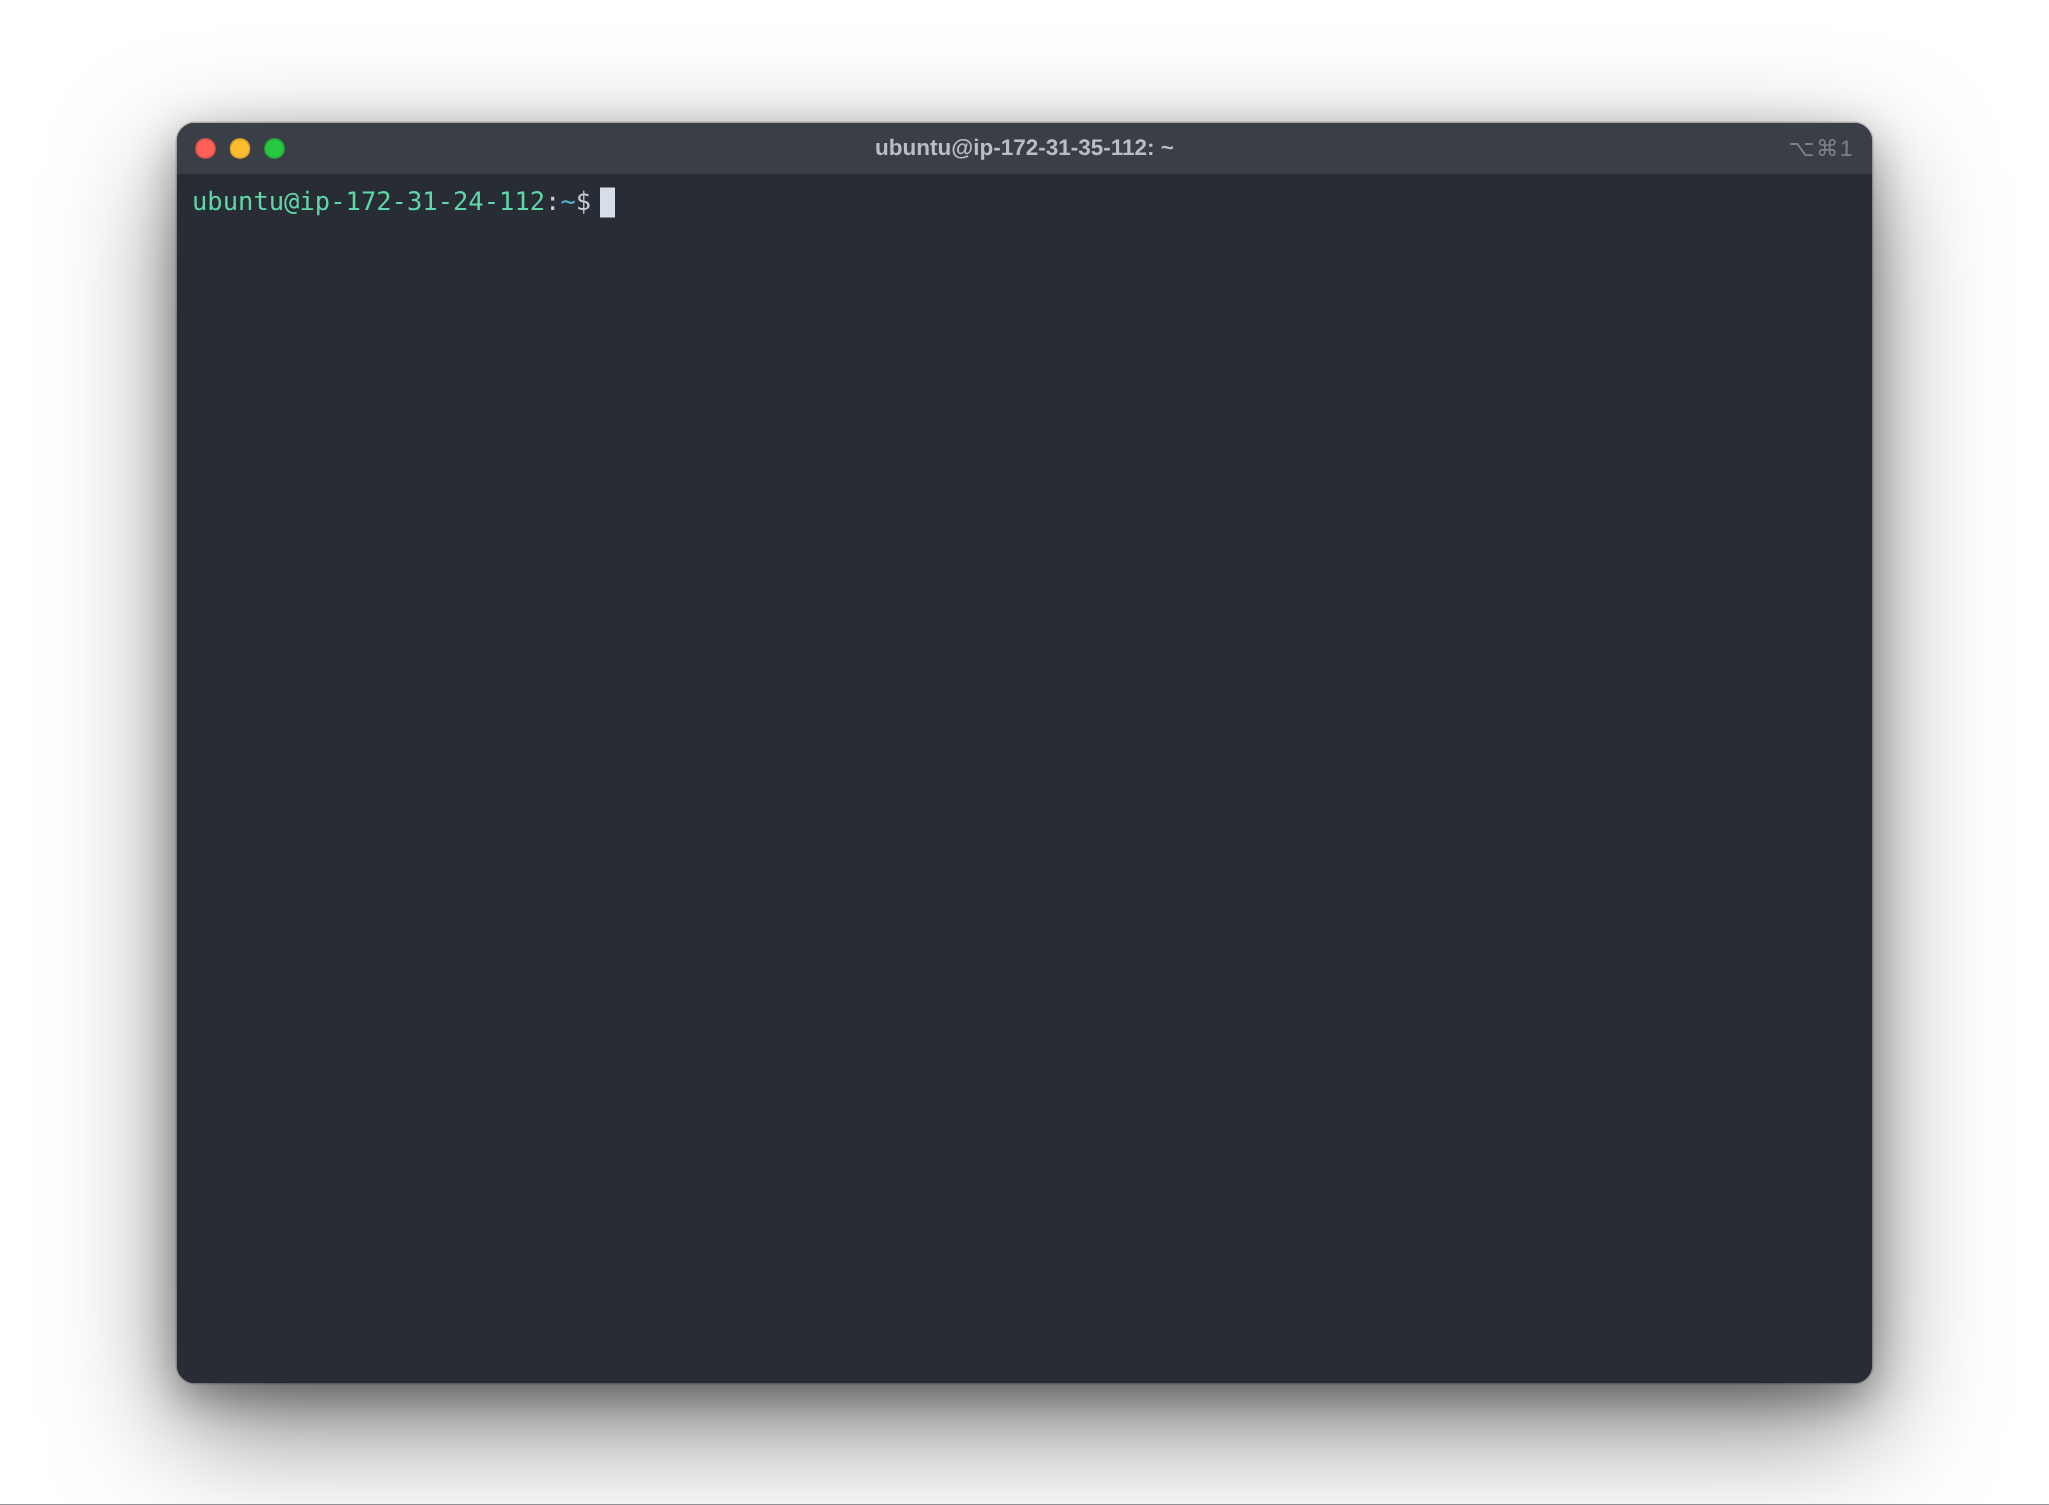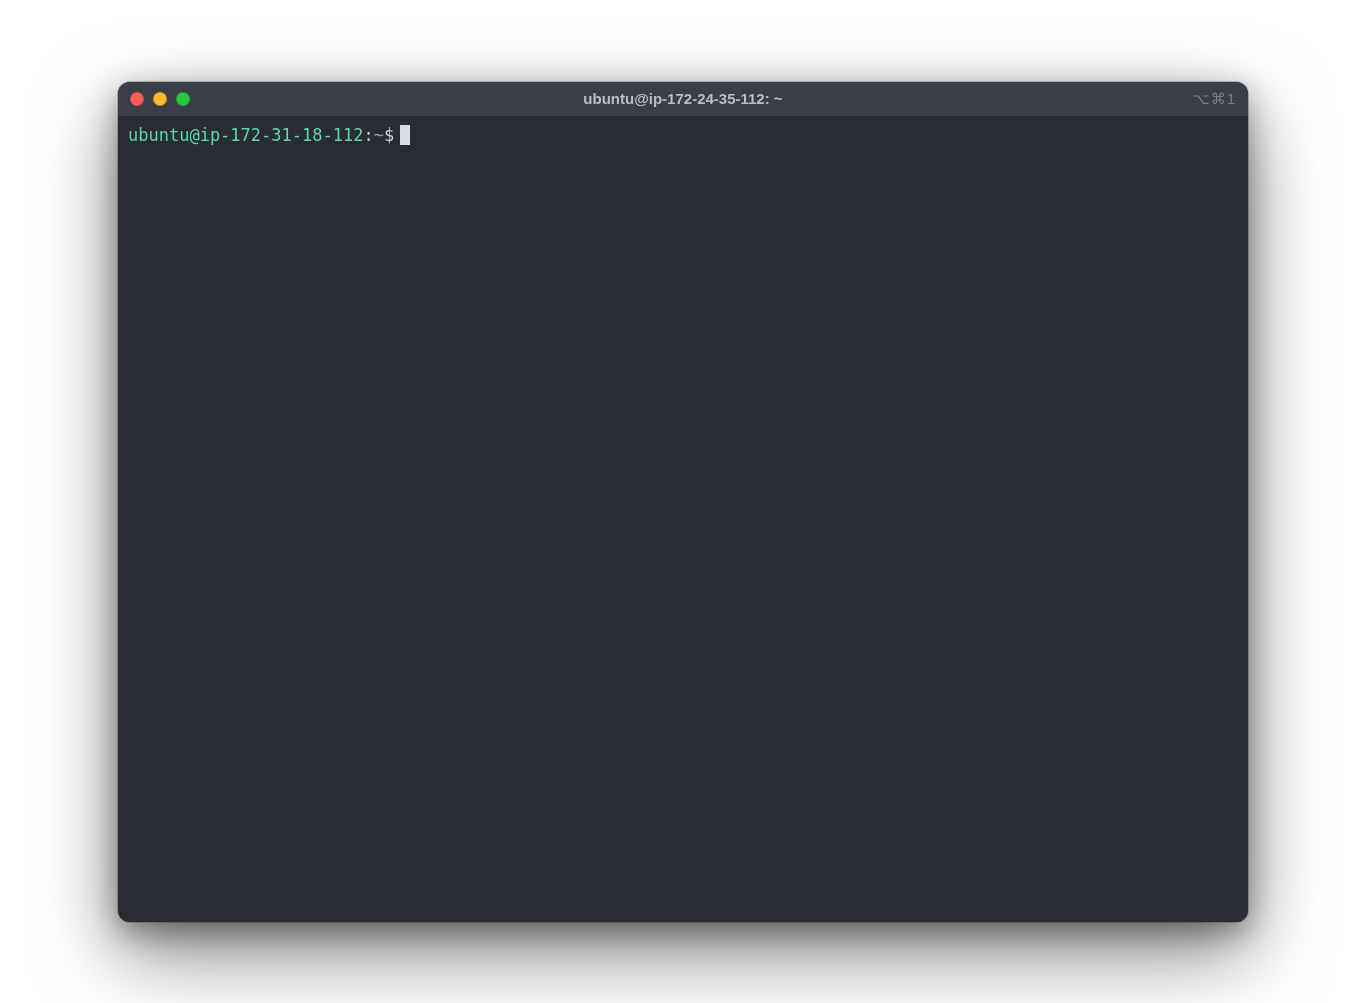--- a/index.html
+++ b/index.html
@@ -97,21 +97,21 @@
 </head>
 <body>
 
 <div class="window">
   <div class="titlebar">
     <div class="traffic-lights">
       <div class="light red"></div>
       <div class="light yellow"></div>
       <div class="light green"></div>
     </div>
-    <div class="title">ubuntu@ip-172-24-35-112: ~</div>
+    <div class="title">ubuntu@ip-172-31-35-112: ~</div>
     <div class="shortcut">⌥⌘1</div>
   </div>
   <div class="terminal-body">
     <div class="prompt-line">
-      <span class="user-host">ubuntu@ip-172-31-18-112</span><span class="colon-dollar">:</span><span class="cwd">~</span><span class="colon-dollar">$</span><span></span><span class="cursor"></span>
+      <span class="user-host">ubuntu@ip-172-31-24-112</span><span class="colon-dollar">:</span><span class="cwd">~</span><span class="colon-dollar">$</span><span></span><span class="cursor"></span>
     </div>
   </div>
 </div>
 
 </body></html>

